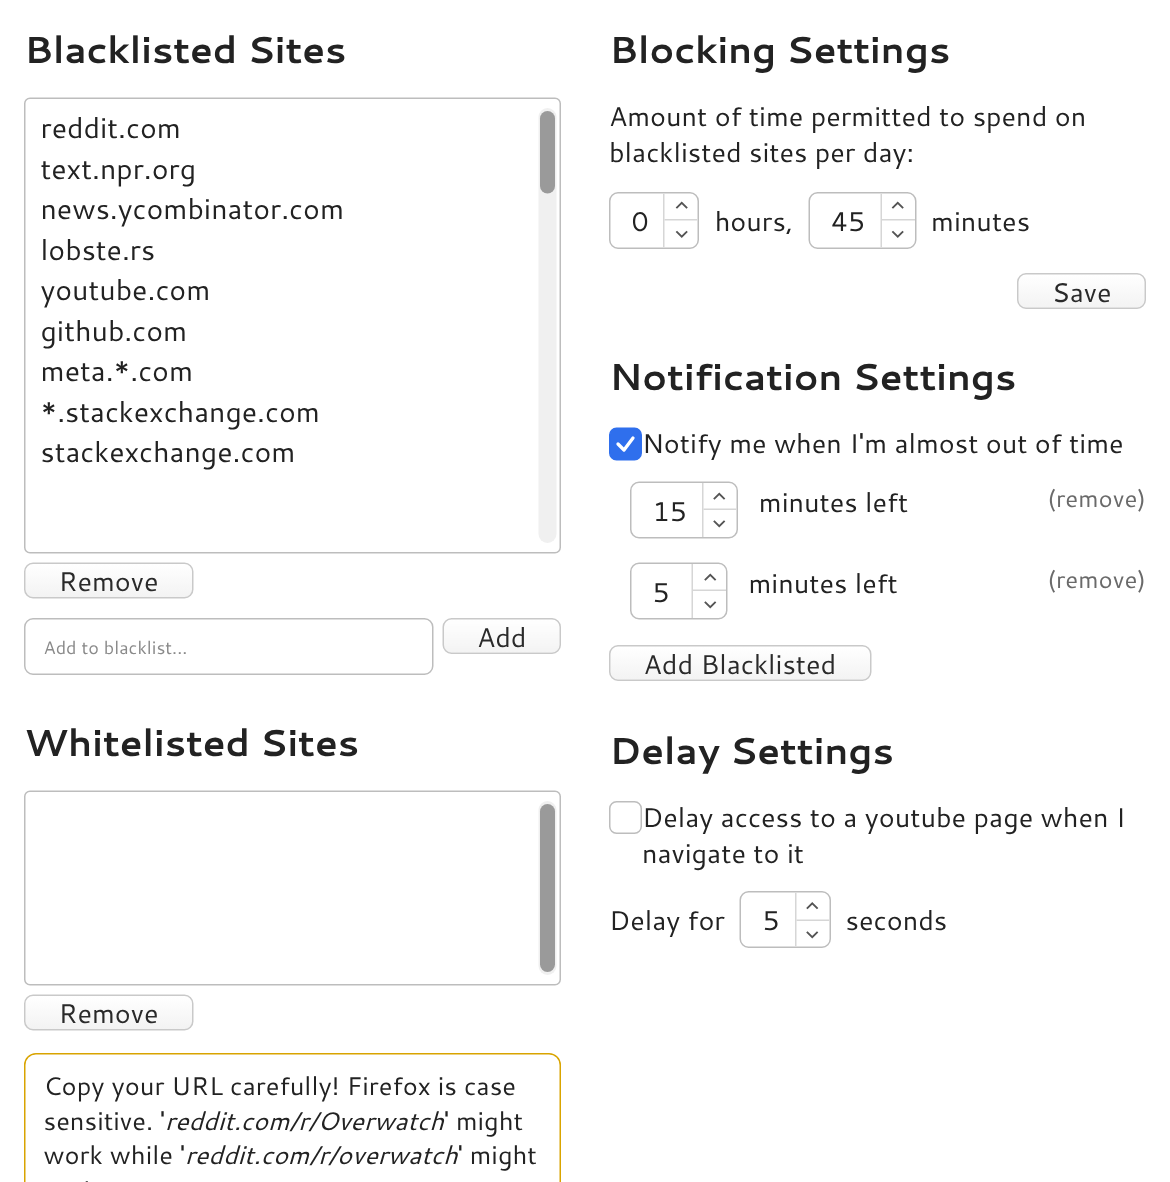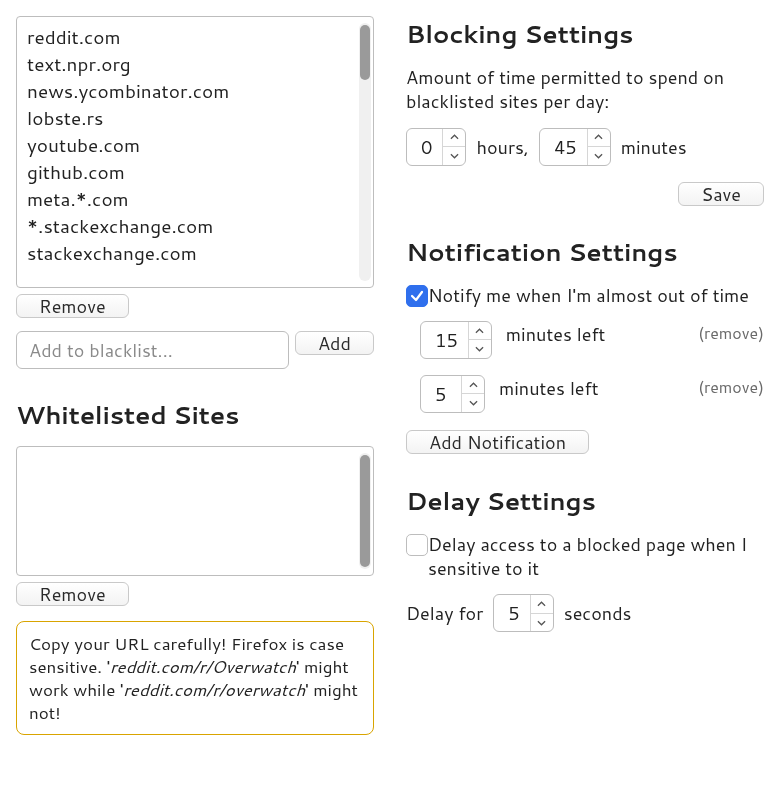--- a/index.html
+++ b/index.html
@@ -20,21 +20,21 @@
     margin: 0 0 14px 0;
     letter-spacing: -0.01em;
   }
   h2.mt { margin-top: 28px; }
 
   
   .listbox {
     border: 1px solid #bdbdbd;
     border-radius: 4px;
     padding: 4px 0 4px 6px;
-    height: 272px;
+    height: 304px;
     position: relative;
     display: flex;
   }
   .listbox.short { height: 130px; }
   .listbox-inner {
     overflow: hidden;
     flex: 1;
     padding: 2px 2px;
   }
   .listbox-inner div {
@@ -83,21 +83,21 @@
     flex: 1;
   }
   .btn.right { float: right; margin-top: 16px; }
   .clearfix::after { content:""; display:block; clear:both; }
 
   .input {
     border: 1px solid #bdbdbd;
     border-radius: 6px;
     height: 38px;
     padding: 0 12px;
-    font-size: 18px;
+    font-size: 12px;
     color: #222;
   }
   .input.placeholder { color: #8a8a8a; }
 
   
   .warn {
     border: 1.5px solid #d9a400;
     border-radius: 8px;
     padding: 10px 12px;
     margin-top: 14px;
@@ -167,20 +167,21 @@
     font-size: 16px;
     color: #6a6a6a;
   }
 </style>
 </head>
 <body>
 
 <div class="cols">
 
   <div class="col">
+    <h2>Blacklisted Sites</h2>
 
     <div class="listbox">
       <div class="listbox-inner" id="blacklist-items">
           <div>reddit.com</div>
           <div>text.npr.org</div>
           <div>news.ycombinator.com</div>
           <div>lobste.rs</div>
           <div>youtube.com</div>
           <div>github.com</div>
           <div>meta.*.com</div>
@@ -305,27 +306,27 @@
                   <path d="M1 1 L5 5 L9 1" fill="none" stroke="#555" stroke-width="1.4"></path>
                 </svg>
               </span>
             </span>
           </span>
           <span class="notif-label">minutes left</span>
           <span class="remove-link">(remove)</span>
         </div>
       </div>
 
-    <div class="btn">Add Notification</div>
+    <div class="btn">Add Blacklisted</div>
 
     <h2 class="mt">Delay Settings</h2>
 
     <div class="chk-row">
       <div class="chk"></div>
-      <div class="chk-label">Delay access to a blocked page when I sensitive to it</div>
+      <div class="chk-label">Delay access to a youtube page when I navigate to it</div>
     </div>
 
     <div class="time-row">
       <span>Delay for</span>
       <span class="spin">
         <span class="val">5</span>
         <span class="ctrl">
           <span>
               <svg viewBox="0 0 10 6">
                 <path d="M1 5 L5 1 L9 5" fill="none" stroke="#555" stroke-width="1.4"></path>

